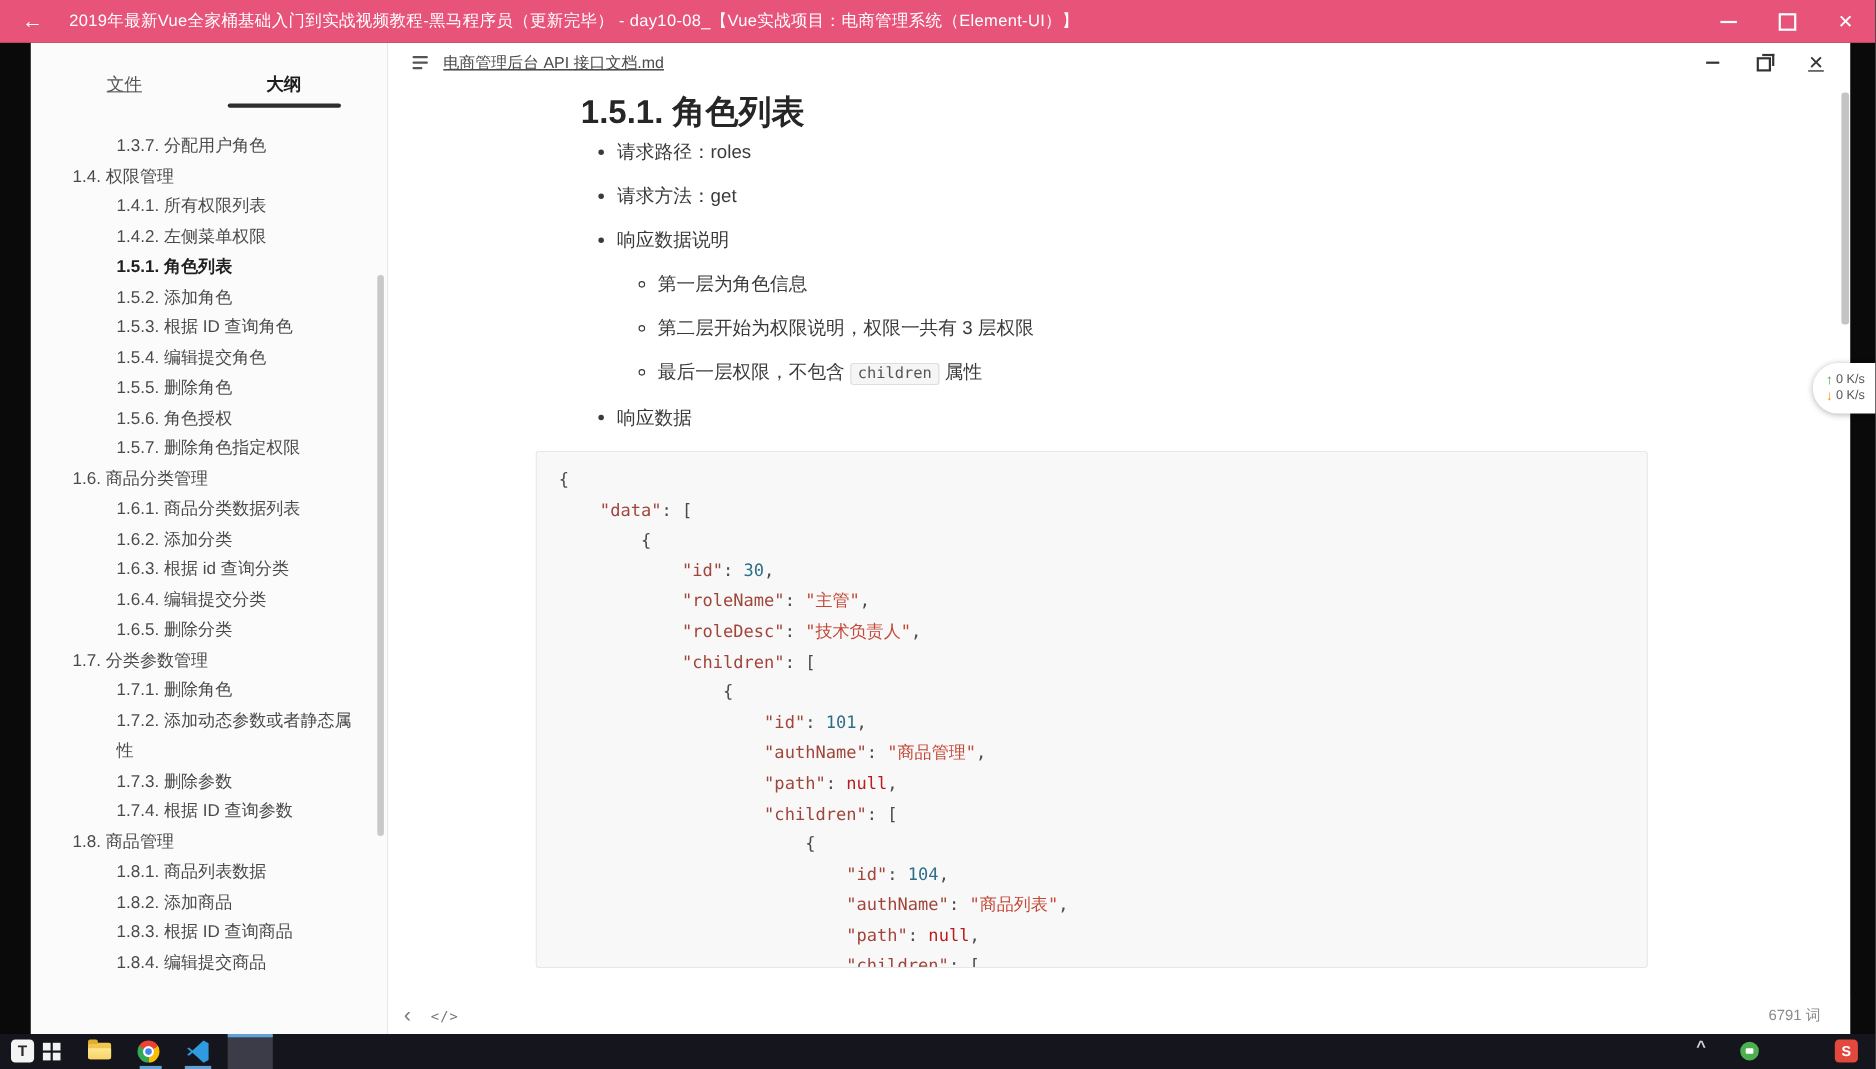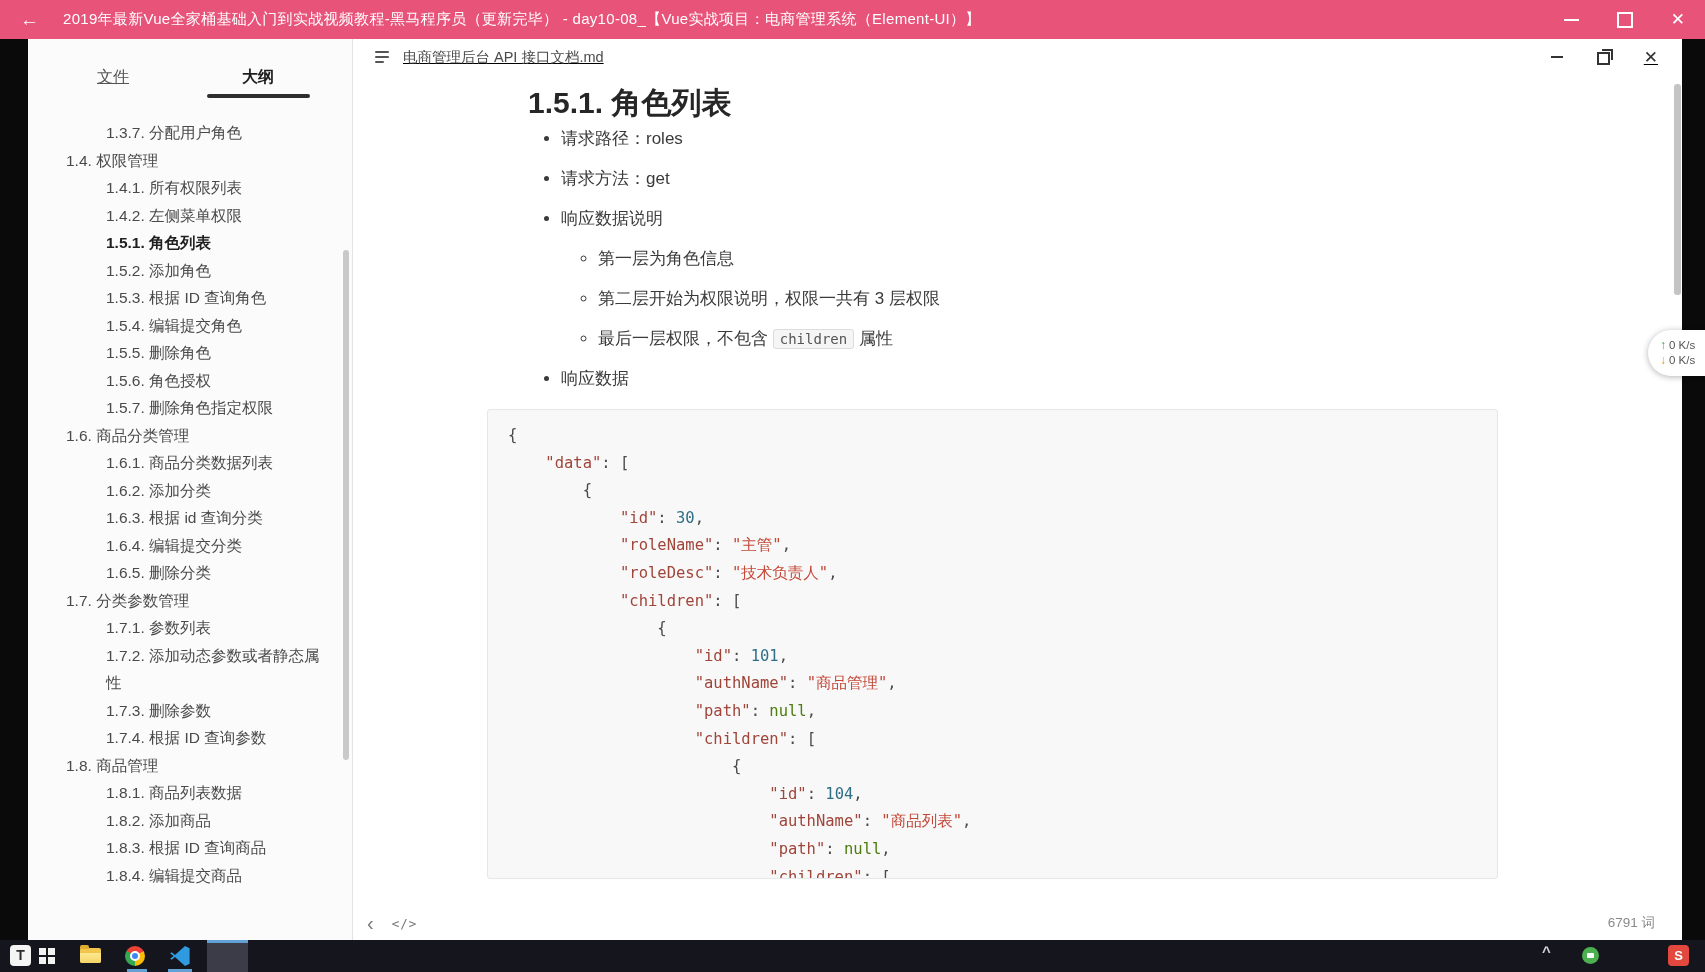--- a/index.html
+++ b/index.html
@@ -55,21 +55,21 @@
   .doc-ul li { font-size:17px; line-height:20px; margin-bottom:20px; }
   .doc-ul ul { list-style:circle; margin:20px 0 0; padding-left:37px; }
   .inline-code { font-family:"DejaVu Sans Mono","Liberation Mono",monospace; font-size:14px;
                  background:#f5f5f5; border:1px solid #ddd; border-radius:3px; padding:1px 6px; color:#555; }
 
   .codeblock { margin:3px 0 0 134px; width:1011px; height:470px; box-sizing:border-box;
                background:#f8f8f8; border:1px solid #e5e8ea; border-radius:3px; padding:12px 20px;
                overflow:hidden; font-family:"DejaVu Sans Mono","Liberation Mono",monospace; font-size:15.5px; }
   .code-line { height:27.6px; line-height:27.6px; white-space:pre; }
   .c-key { color:#a0453a; } .c-str { color:#c34838; } .c-num { color:#2f6f86; }
-  .c-nul { color:#4d7c0f; } .c-pun { color:#4a4a4a; }
+  .c-nul { color:#b91c1c; } .c-pun { color:#4a4a4a; }
 
   .footerbar { position:absolute; bottom:0; left:0; right:0; height:34px; display:flex; align-items:center; color:#777; background:#fff; }
   .f-back { margin-left:14px; font-size:20px; line-height:20px; }
   .f-code { margin-left:18px; font-family:"DejaVu Sans Mono","Liberation Mono",monospace; font-size:12.5px; letter-spacing:1px; }
   .f-count { margin-left:auto; margin-right:27px; font-size:13.5px; color:#8a8a8a; }
   .main-scroll { position:absolute; right:1px; top:45px; width:7px; height:211px; background:#c4c4c4; border-radius:3px; }
 
   
   .net-widget { position:absolute; left:1648px; top:291px; width:57px; height:46px; background:#fff;
                 border-radius:23px 0 0 23px; box-shadow:0 1px 6px rgba(0,0,0,.3); z-index:30;
@@ -137,21 +137,21 @@
             <li class="o-item lvl2">1.5.5. 删除角色</li>
             <li class="o-item lvl2">1.5.6. 角色授权</li>
             <li class="o-item lvl2">1.5.7. 删除角色指定权限</li>
             <li class="o-item lvl1">1.6. 商品分类管理</li>
             <li class="o-item lvl2">1.6.1. 商品分类数据列表</li>
             <li class="o-item lvl2">1.6.2. 添加分类</li>
             <li class="o-item lvl2">1.6.3. 根据 id 查询分类</li>
             <li class="o-item lvl2">1.6.4. 编辑提交分类</li>
             <li class="o-item lvl2">1.6.5. 删除分类</li>
             <li class="o-item lvl1">1.7. 分类参数管理</li>
-            <li class="o-item lvl2">1.7.1. 参数列表</li>
+            <li class="o-item lvl2">1.7.1. 删除角色</li>
             <li class="o-item lvl2">1.7.2. 添加动态参数或者静态属性</li>
             <li class="o-item lvl2">1.7.3. 删除参数</li>
             <li class="o-item lvl2">1.7.4. 根据 ID 查询参数</li>
             <li class="o-item lvl1">1.8. 商品管理</li>
             <li class="o-item lvl2">1.8.1. 商品列表数据</li>
             <li class="o-item lvl2">1.8.2. 添加商品</li>
             <li class="o-item lvl2">1.8.3. 根据 ID 查询商品</li>
             <li class="o-item lvl2">1.8.4. 编辑提交商品</li>
           </ul>
         <div class="sb-scroll"></div>

